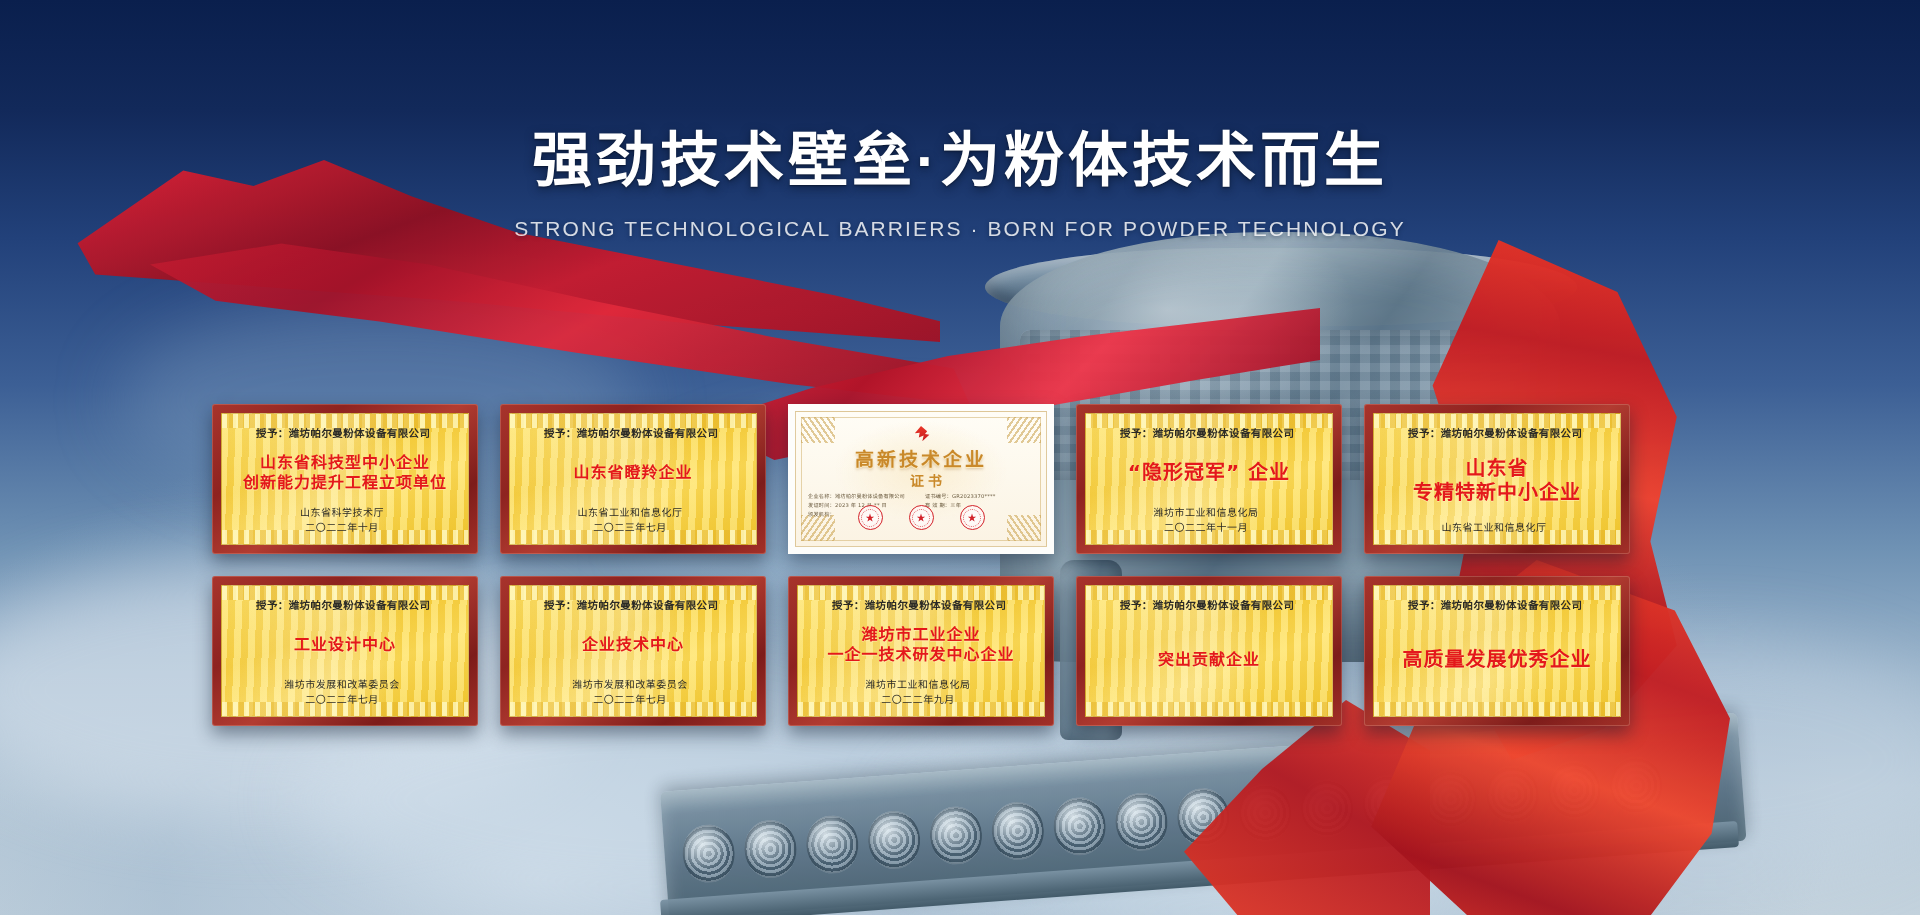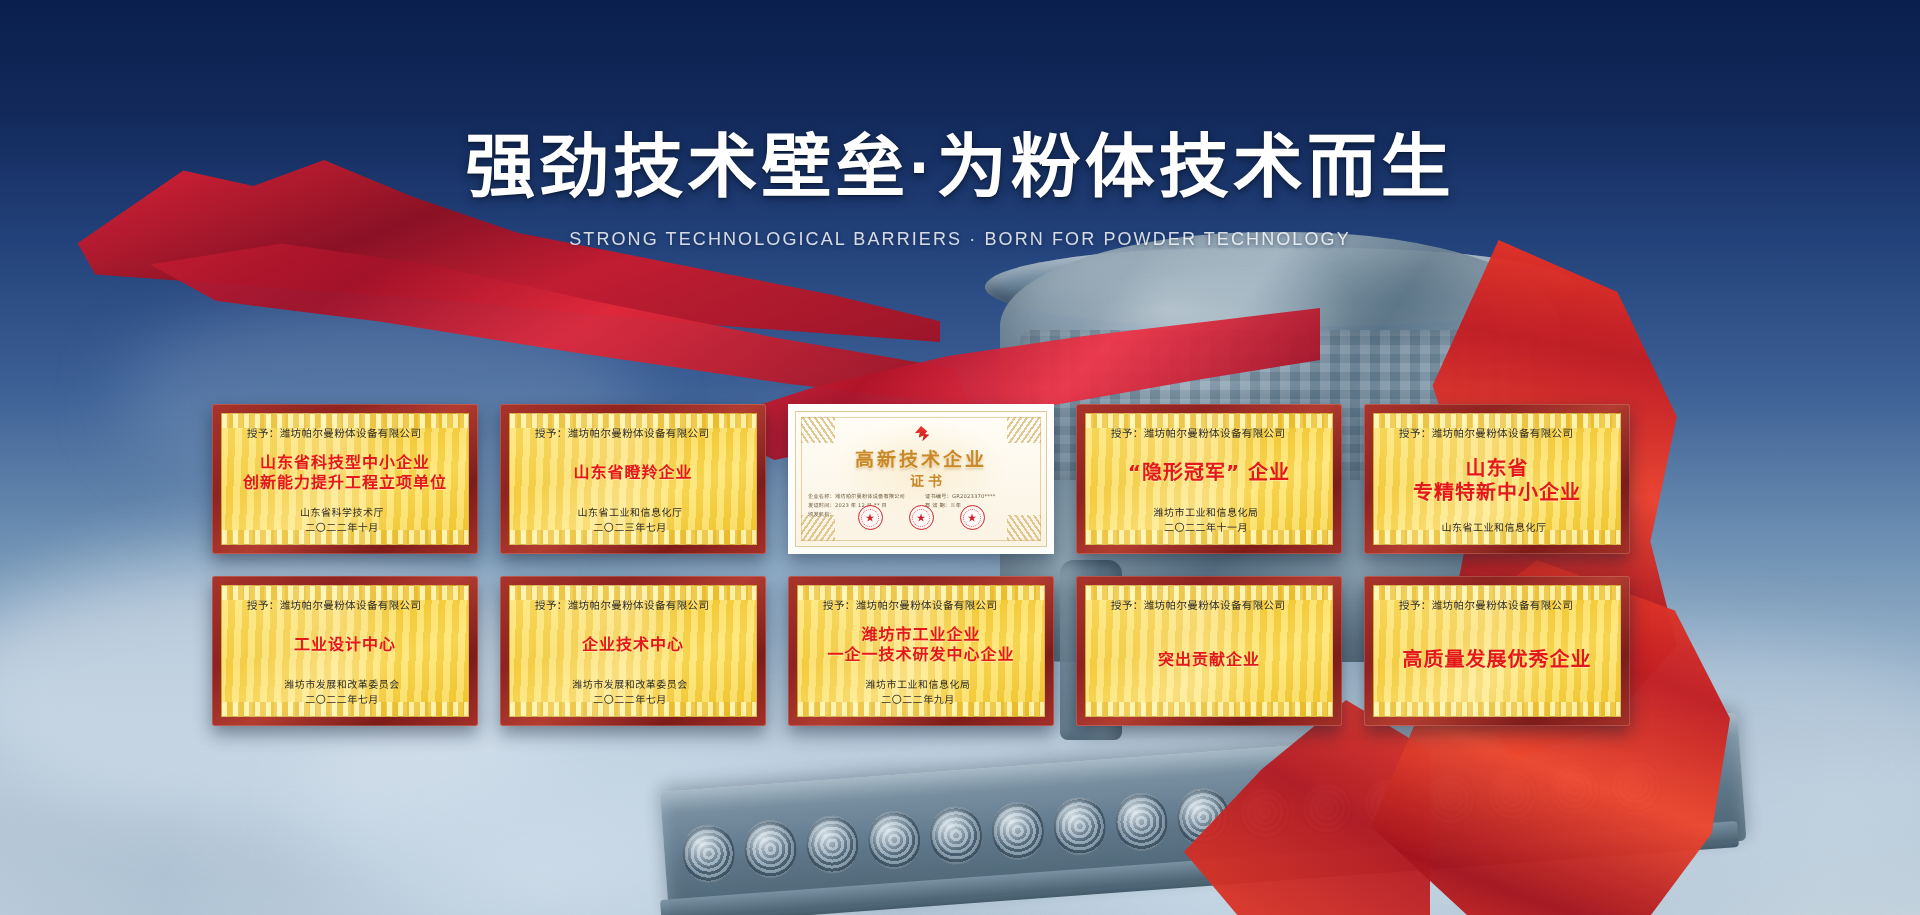--- a/index.html
+++ b/index.html
@@ -149,28 +149,28 @@
     background:linear-gradient(210deg,#e8392a 0%, #b41a22 40%, #d93326 80%);
     clip-path:polygon(72% 0%, 100% 22%, 100% 100%, 40% 100%, 18% 66%, 44% 30%);
     opacity:.95;
   }
 
   
   .headline-wrap{
     position:absolute; left:0; top:126px; width:1920px; text-align:center; z-index:20;
   }
   .headline{
-    font-size:70px; font-weight:bold; color:#ffffff; letter-spacing:4px;
+    font-size:60px; font-weight:bold; color:#ffffff; letter-spacing:4px;
     line-height:1.18;
     text-shadow:0 3px 10px rgba(8,22,48,.65), 0 1px 2px rgba(0,0,0,.5);
     font-family:"Liberation Sans","DejaVu Sans",sans-serif;
   }
   .subhead{
     margin-top:20px;
-    font-size:18px; letter-spacing:2.1px; color:rgba(255,255,255,.82);
+    font-size:21px; letter-spacing:2.1px; color:rgba(255,255,255,.82);
     font-family:"Liberation Sans",sans-serif;
     text-shadow:0 1px 4px rgba(10,26,52,.55);
   }
 
   
   .awards{
     position:absolute; left:212px; top:404px; width:1500px; z-index:25;
     display:grid; grid-template-columns:repeat(5, 266px); column-gap:22px; row-gap:22px;
   }
   .award-slot{ position:relative; height:150px; }
@@ -202,21 +202,22 @@
     background:repeating-linear-gradient(90deg, rgba(255,249,196,.9) 0 5px, rgba(226,176,38,.55) 5px 11px);
     opacity:.85; pointer-events:none;
   }
   .plaque-inner::before{ top:0; }
   .plaque-inner::after{ bottom:0; transform:scaleY(-1); }
 
   .award-to{
     font-size:10.5px; color:#2b2a26; letter-spacing:.4px; white-space:nowrap;
     font-family:"DejaVu Sans","Liberation Sans",sans-serif;
     position:relative; z-index:2;
-    padding-left:11px;
+    padding-left:20px;
+    font-weight:bold;
   }
   .award-title{
     flex:1; display:flex; flex-direction:column; justify-content:center; align-items:center;
     position:relative; z-index:2;
     color:#e4181b;
     font-weight:bold;
     text-align:center;
     line-height:1.22;
     letter-spacing:1px;
     text-shadow:0 1px 0 rgba(255,240,180,.6);

